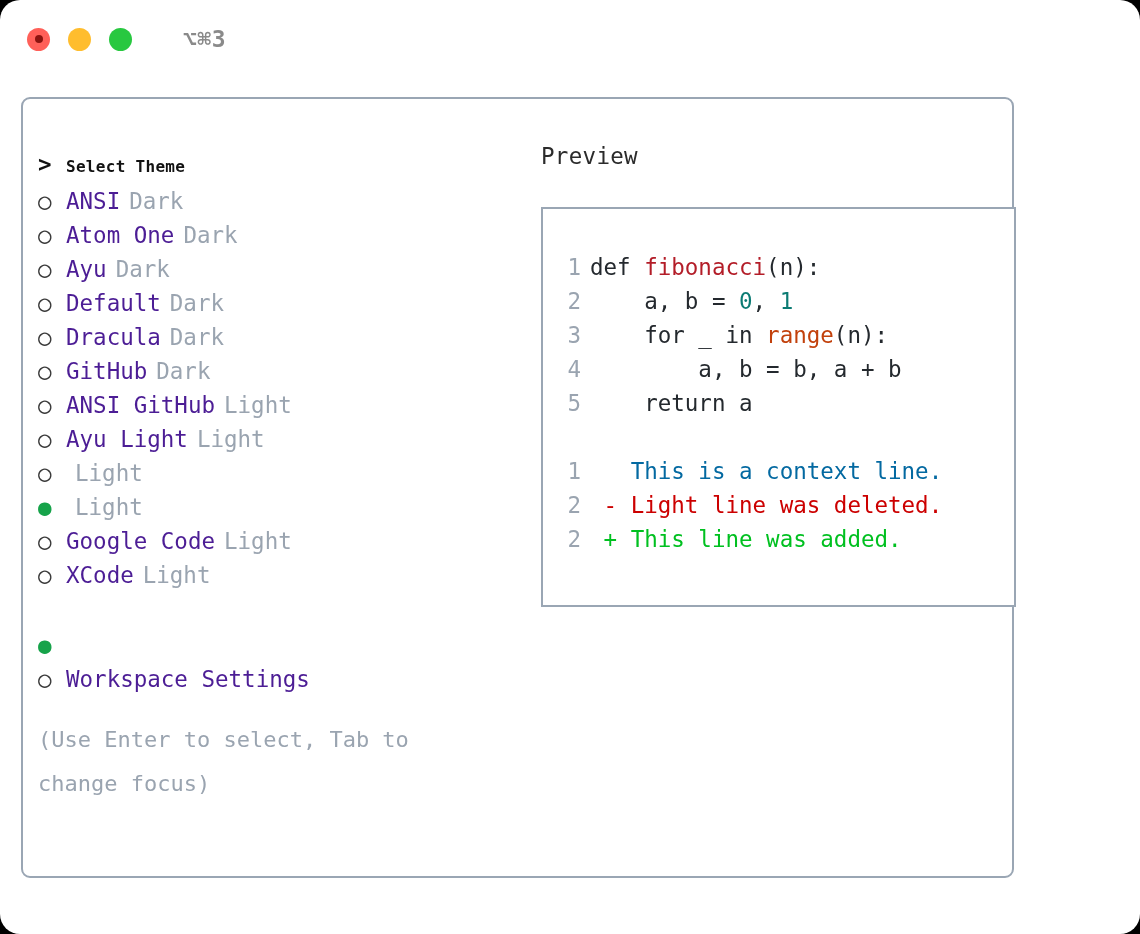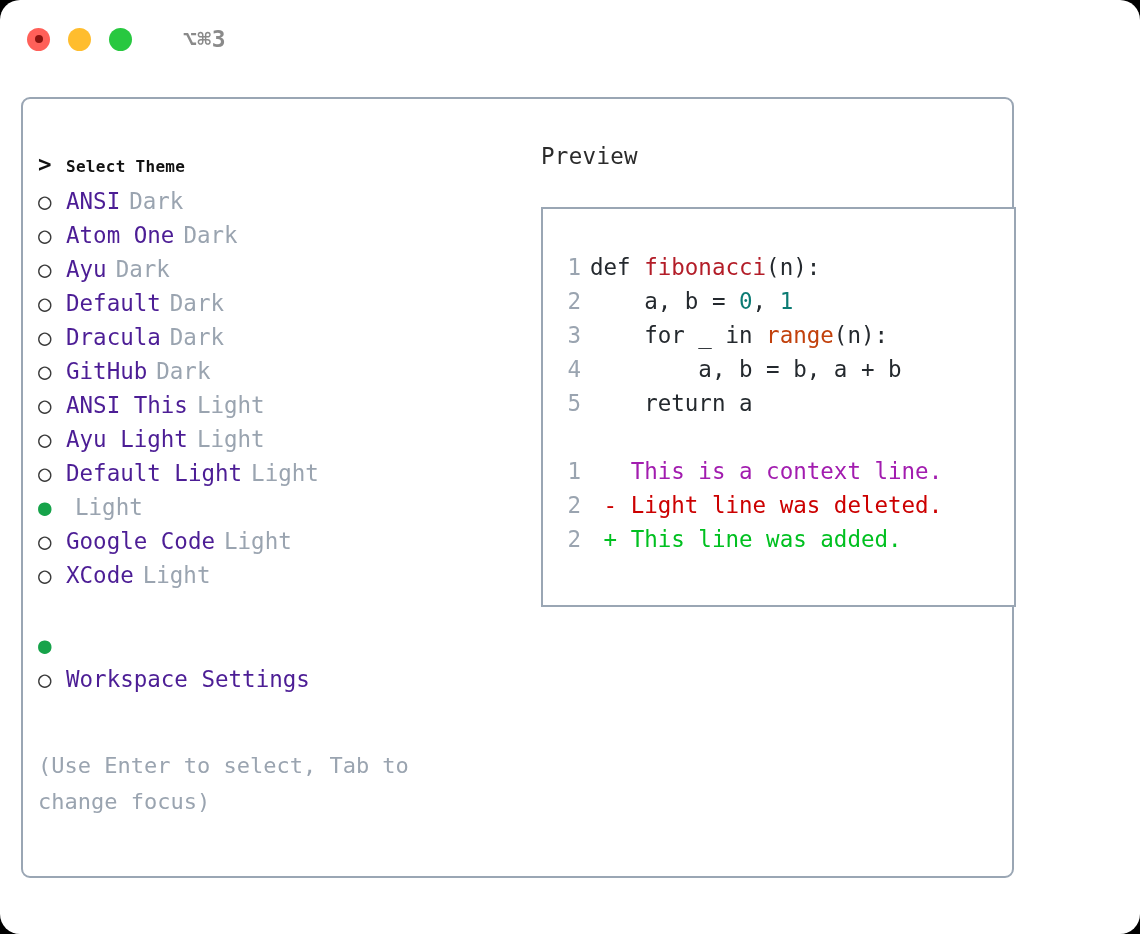--- a/index.html
+++ b/index.html
@@ -128,23 +128,23 @@
   .label { color: #4c1d95; }
   .label.selected { color: #16a34a; }
   .variant {
     color: #9aa4b0;
     margin-left: 9px;
   }
 
   .section-gap { height: 36px; }
 
   .hint {
-    margin-top: 52px;
+    margin-top: 22px;
     font-size: 22px;
-    line-height: 36px;
+    line-height: 44px;
     color: #9aa4b0;
     width: 420px;
   }
 
   
   .right-col {
     position: absolute;
     left: 479px;
     top: 40px;
     width: 490px;
@@ -183,21 +183,21 @@
   }
   .code-text { color: #24292e; }
 
   .tok-plain  { color: #24292e; }
   .tok-func   { color: #b31d28; }
   .tok-num    { color: #0b7b73; }
   .tok-builtin{ color: #c2410c; }
 
   .blank-line { height: 34px; }
 
-  .diff-ctx   { color: #a21caf; }
+  .diff-ctx   { color: #0369a1; }
   .diff-del   { color: #cc0000; }
   .diff-add   { color: #00c020; }
 </style>
 </head>
 <body>
 
 <div class="window">
 
   <div class="titlebar">
     <div class="lights">
@@ -218,23 +218,23 @@
           <span class="label">Select Theme</span>
         </div>
 
         <div id="theme-list">
             <div class="list-line"><span class="marker dot-empty">○</span><span class="label">ANSI</span><span class="variant">Dark</span></div>
             <div class="list-line"><span class="marker dot-empty">○</span><span class="label">Atom One</span><span class="variant">Dark</span></div>
             <div class="list-line"><span class="marker dot-empty">○</span><span class="label">Ayu</span><span class="variant">Dark</span></div>
             <div class="list-line"><span class="marker dot-empty">○</span><span class="label">Default</span><span class="variant">Dark</span></div>
             <div class="list-line"><span class="marker dot-empty">○</span><span class="label">Dracula</span><span class="variant">Dark</span></div>
             <div class="list-line"><span class="marker dot-empty">○</span><span class="label">GitHub</span><span class="variant">Dark</span></div>
-            <div class="list-line"><span class="marker dot-empty">○</span><span class="label">ANSI This</span><span class="variant">Light</span></div>
+            <div class="list-line"><span class="marker dot-empty">○</span><span class="label">ANSI GitHub</span><span class="variant">Light</span></div>
             <div class="list-line"><span class="marker dot-empty">○</span><span class="label">Ayu Light</span><span class="variant">Light</span></div>
-            <div class="list-line"><span class="marker dot-empty">○</span><span class="label">Default Light</span><span class="variant">Light</span></div>
+            <div class="list-line"><span class="marker dot-empty">○</span><span class="variant">Light</span></div>
             <div class="list-line"><span class="marker dot-full">●</span><span class="variant">Light</span></div>
             <div class="list-line"><span class="marker dot-empty">○</span><span class="label">Google Code</span><span class="variant">Light</span></div>
             <div class="list-line"><span class="marker dot-empty">○</span><span class="label">XCode</span><span class="variant">Light</span></div>
           </div>
 
         <div class="section-gap"></div>
 
 
         <div id="apply-to-list">
             <div class="list-line"><span class="marker dot-full">●</span></div>

